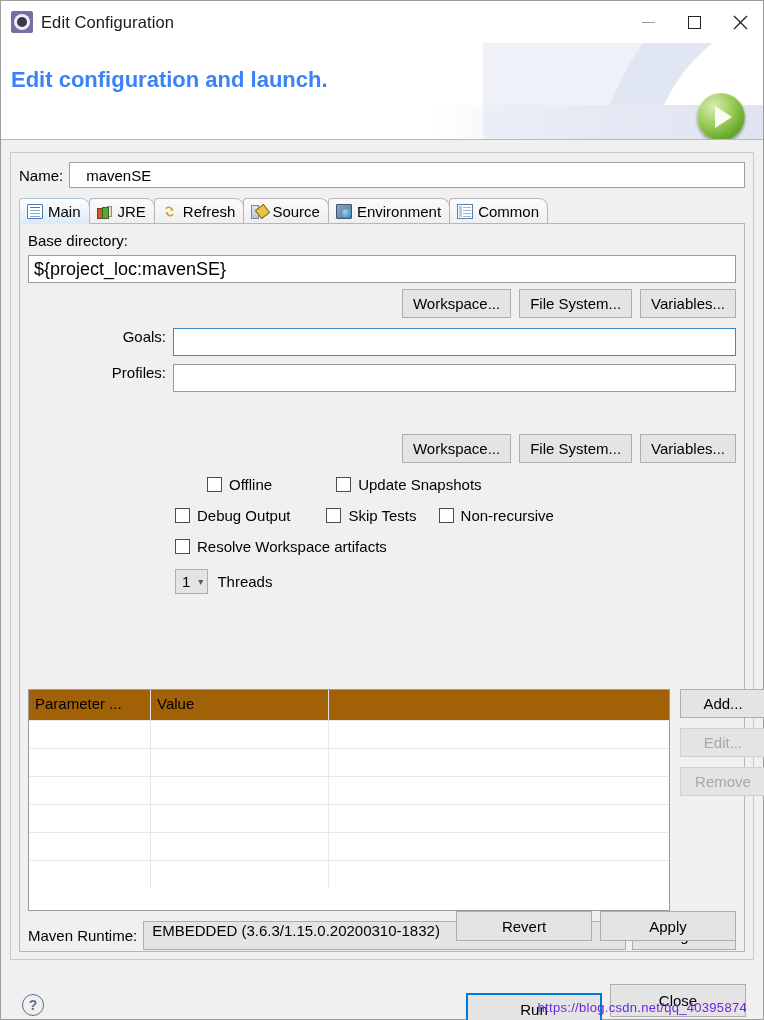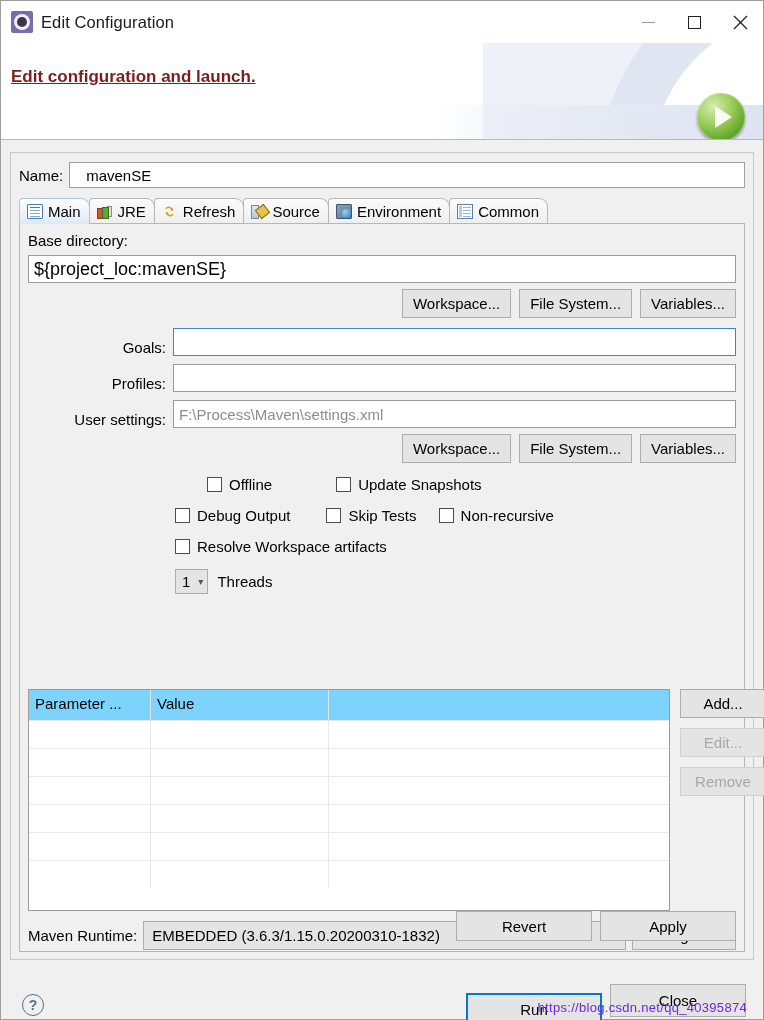--- a/index.html
+++ b/index.html
@@ -68,21 +68,21 @@
     background:
       radial-gradient(circle at 118% 135%, #ffffff 0 46%, #dfe4f2 46.4% 60%, #eef0f8 60.4% 100%);
     opacity: .95;
   }
   .banner-grad2 {
     position: absolute; right: 0; bottom: 0; width: 330px; height: 34px;
     background: linear-gradient(to right, rgba(255,255,255,0) 0%, #e5e9f4 55%, #dfe4f2 100%);
   }
   .banner-title {
     position: absolute; left: 10px; top: 24px;
-    font-size: 17px; font-weight: bold; color: #7f1d1d; text-decoration: underline;
+    font-size: 22px; font-weight: bold; color: #3b82f6;
   }
   .banner-icon {
     position: absolute; right: 18px; top: 50px;
     width: 48px; height: 48px; border-radius: 50%;
     background: radial-gradient(circle at 34% 28%, #d6ecb4 0%, #9ccd5a 40%, #63a72b 72%, #3f7a18 100%);
     box-shadow: 0 2px 3px rgba(0,0,0,.35), inset 0 0 2px rgba(255,255,255,.6);
     display: flex; align-items: center; justify-content: center;
   }
   .banner-icon::after {
     content: ""; display: block;
@@ -182,21 +182,21 @@
   .btnrow { position: absolute; right: 8px; display: flex; gap: 8px; justify-content: space-between; }
   .btn {
     height: 29px; min-width: 76px; padding: 0 10px;
     background: #e4e4e4; border: 1px solid #adadad;
     font-family: "Liberation Sans", sans-serif; font-size: 15px; color: #000;
     display: flex; align-items: center; justify-content: center;
     cursor: default;
   }
   .btn.disabled { color: #a7a7a7; background: #e4e4e4; border-color: #d0d0d0; }
 
-  .frow { position: absolute; left: 8px; right: 8px; display: flex; align-items: flex-end; }
+  .frow { position: absolute; left: 8px; right: 8px; display: flex; align-items: flex-start; }
   .frow .flab {
     width: 145px; text-align: right; padding-right: 7px; font-size: 15px; flex: none;
   }
   .ftext {
     flex: 1; height: 28px; background: #fff; border: 1px solid #9b9b9b;
     font-family: "Liberation Sans", sans-serif; font-size: 15px;
     padding: 0 5px; color: #000; outline: none;
   }
   .ftext.focused { border: 1px solid #3f87c9; }
   .ftext.ghost { color: #8d8d8d; }
@@ -215,21 +215,21 @@
   }
   .combo .carat { color: #555; font-size: 10px; }
 
   
   .tbl-wrap {
     position: absolute; left: 8px; top: 465px; width: 642px; height: 222px;
     background: #fff; border: 1px solid #9b9b9b;
     overflow: hidden;
   }
   .tbl-head {
-    display: flex; height: 30px; background: #7dd3fc;
+    display: flex; height: 30px; background: #a16207;
   }
   .tbl-head .th {
     font-size: 15px; padding: 5px 0 0 6px; color: #000;
     border-right: 1px solid #e2e2e2;
   }
   .th.c1 { width: 122px; }
   .th.c2 { width: 178px; }
   .th.c3 { flex: 1; border-right: none; }
   .tbl-row { display: flex; height: 28px; border-top: 1px solid #e8e8e8; }
   .tbl-row .td { border-right: 1px solid #e8e8e8; }
@@ -238,21 +238,21 @@
   .td.c3 { flex: 1; border-right: none; }
 
   .tbl-btns { position: absolute; left: 660px; top: 465px; width: 86px; }
   .tbl-btns .btn { width: 86px; margin-bottom: 10px; }
 
   
   .mr-row { position: absolute; left: 8px; right: 8px; top: 697px; display: flex; align-items: center; gap: 6px; }
   .mr-label { font-size: 15px; }
   .mr-combo {
     flex: 1; height: 29px; background: #e4e4e4; border: 1px solid #adadad;
-    display: flex; align-items: center; padding: 0 8px; font-size: 15px;
+    display: flex; align-items: flex-start; padding: 0 8px; font-size: 15px;
   }
   .mr-combo .carat { margin-left: auto; color: #555; font-size: 11px; }
 
   
   .ra-row { position: absolute; right: 8px; bottom: 10px; display: flex; gap: 8px; }
   .ra-row .btn { width: 136px; height: 30px; }
 
   
   .bottom {
     position: absolute; left: 9px; right: 9px; top: 832px; height: 66px;
@@ -367,24 +367,20 @@
         <div class="frow" style="top:104px;">
           <span class="flab">Goals:</span>
           <input class="ftext focused" type="text" value="" style="">
         </div>
 
         <div class="frow" style="top:140px;">
           <span class="flab">Profiles:</span>
           <input class="ftext" type="text" value="" style="">
         </div>
 
-        <div class="frow" style="top:176px;">
-          <span class="flab">User settings:</span>
-          <input class="ftext ghost" type="text" value="F:\Process\Maven\settings.xml" style="">
-        </div>
 
         <div class="btnrow" style="top:210px;">
           <div class="btn">Workspace...</div>
           <div class="btn">File System...</div>
           <div class="btn">Variables...</div>
         </div>
 
         <div style="position:absolute;left:155px;top:252px;padding-left:32px;">
           <span class="cb">
             <span class="cbbox"></span>

